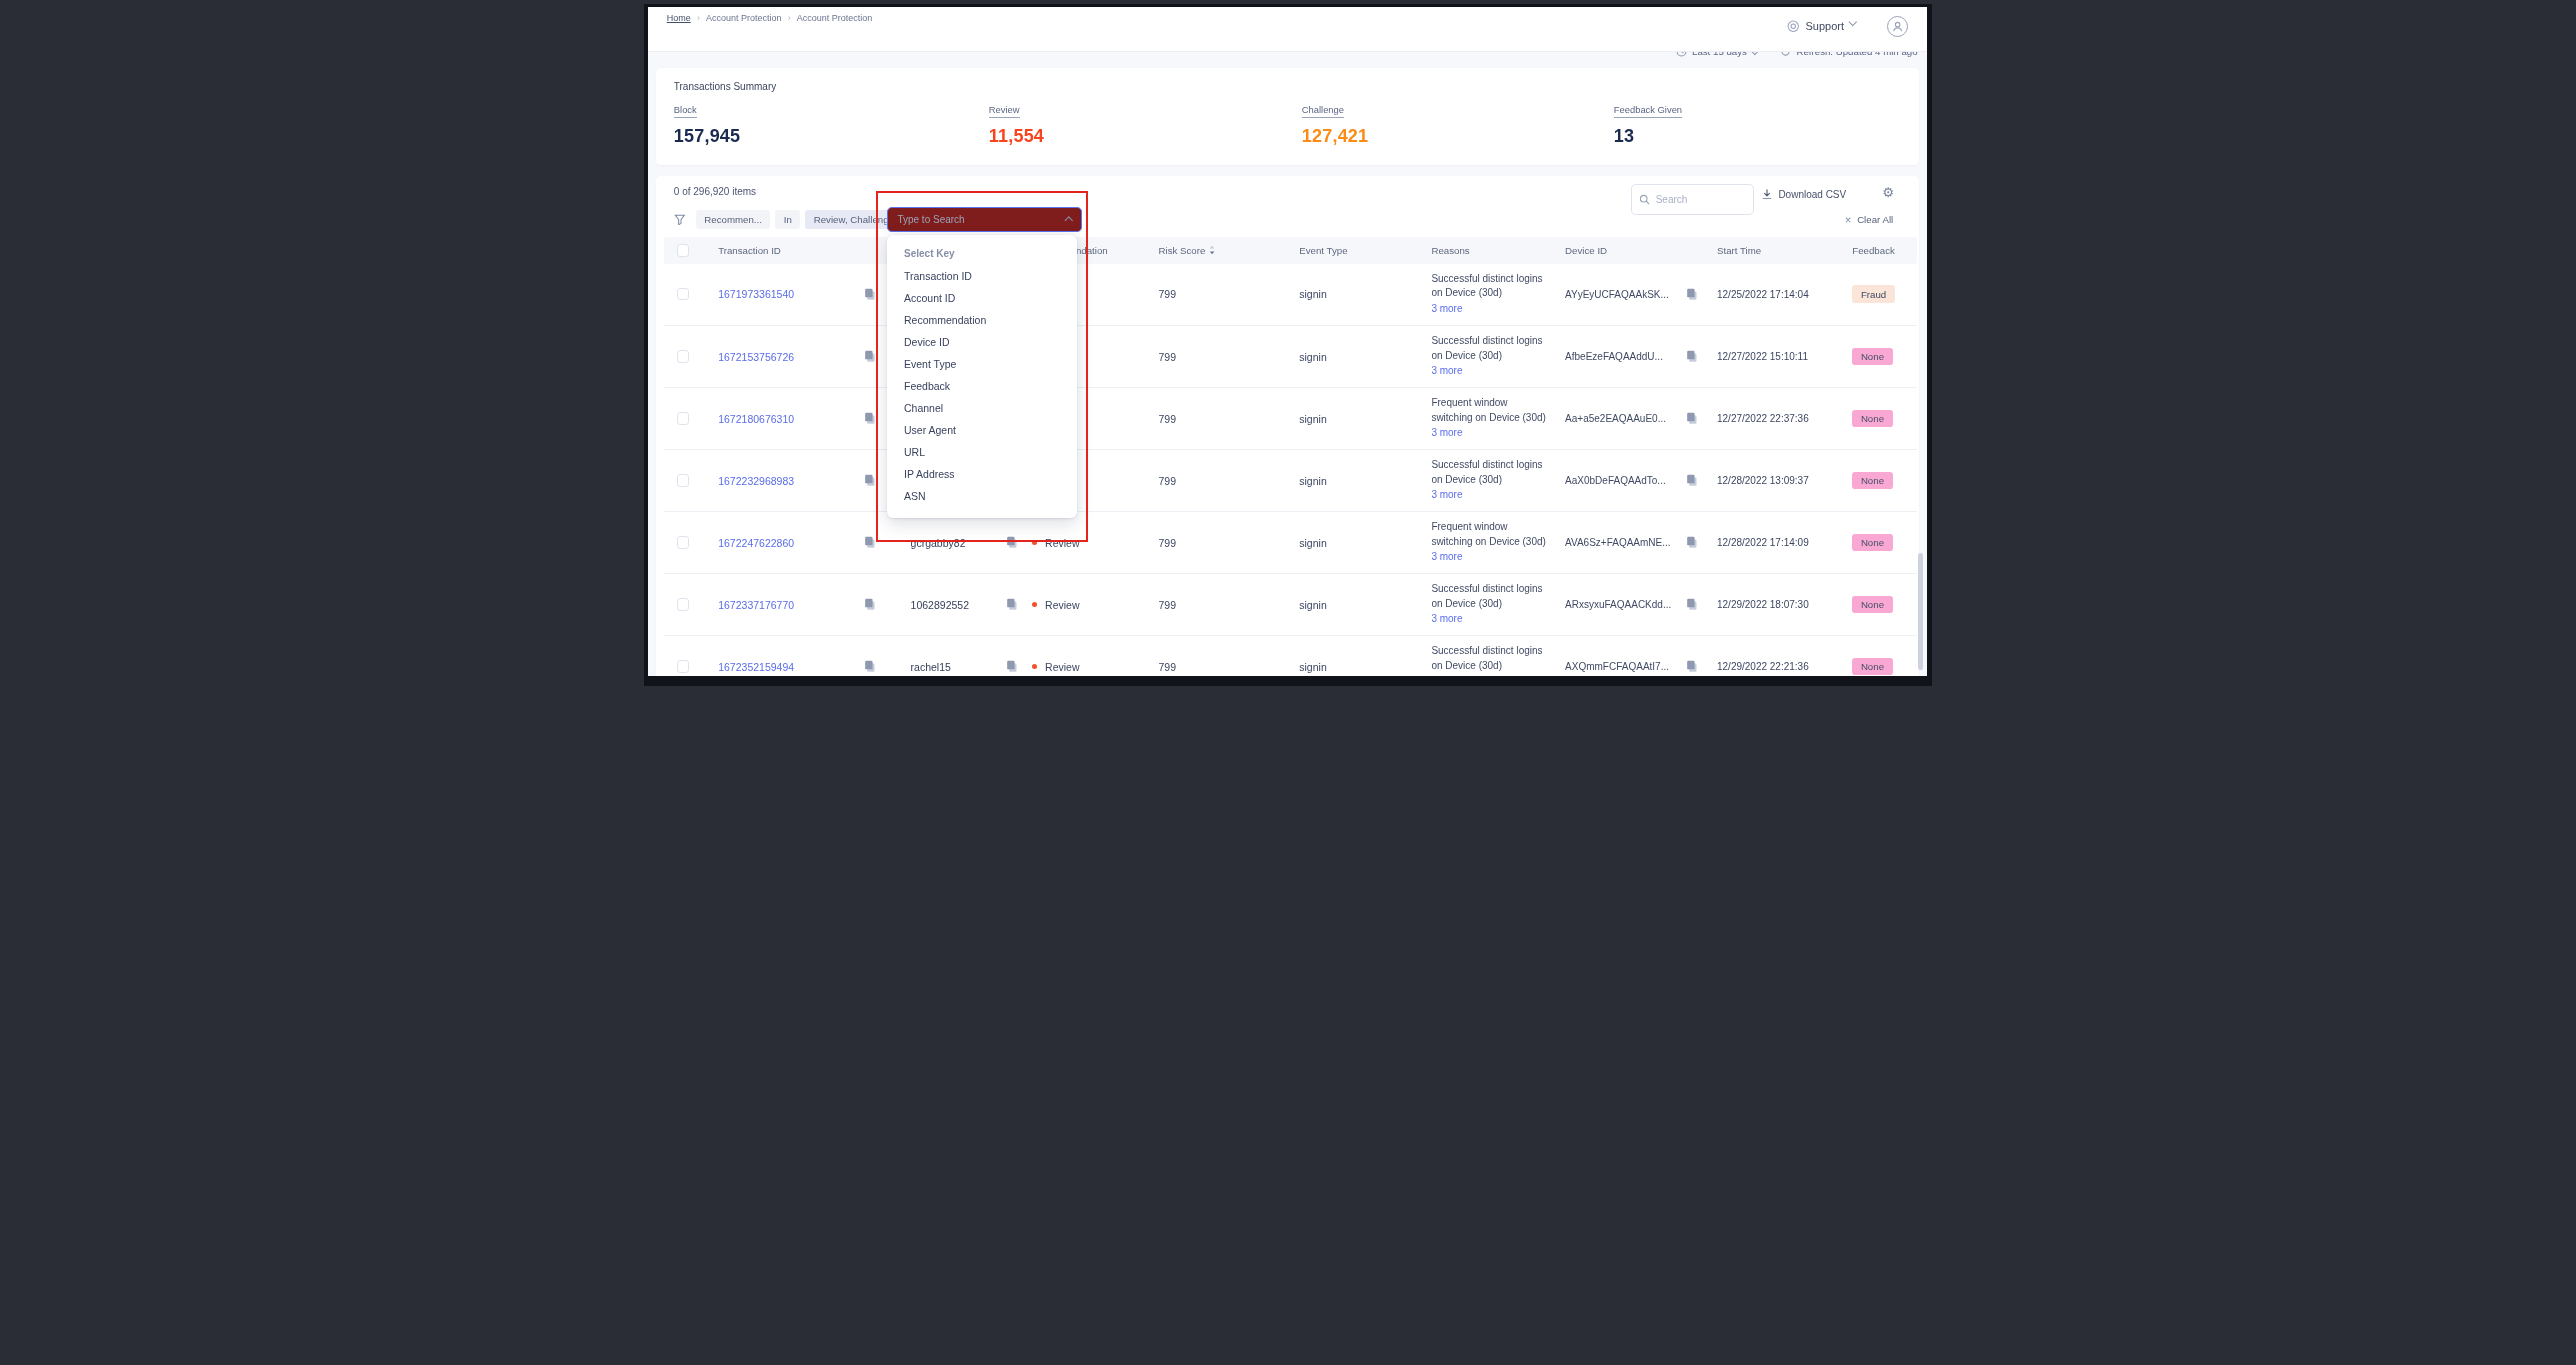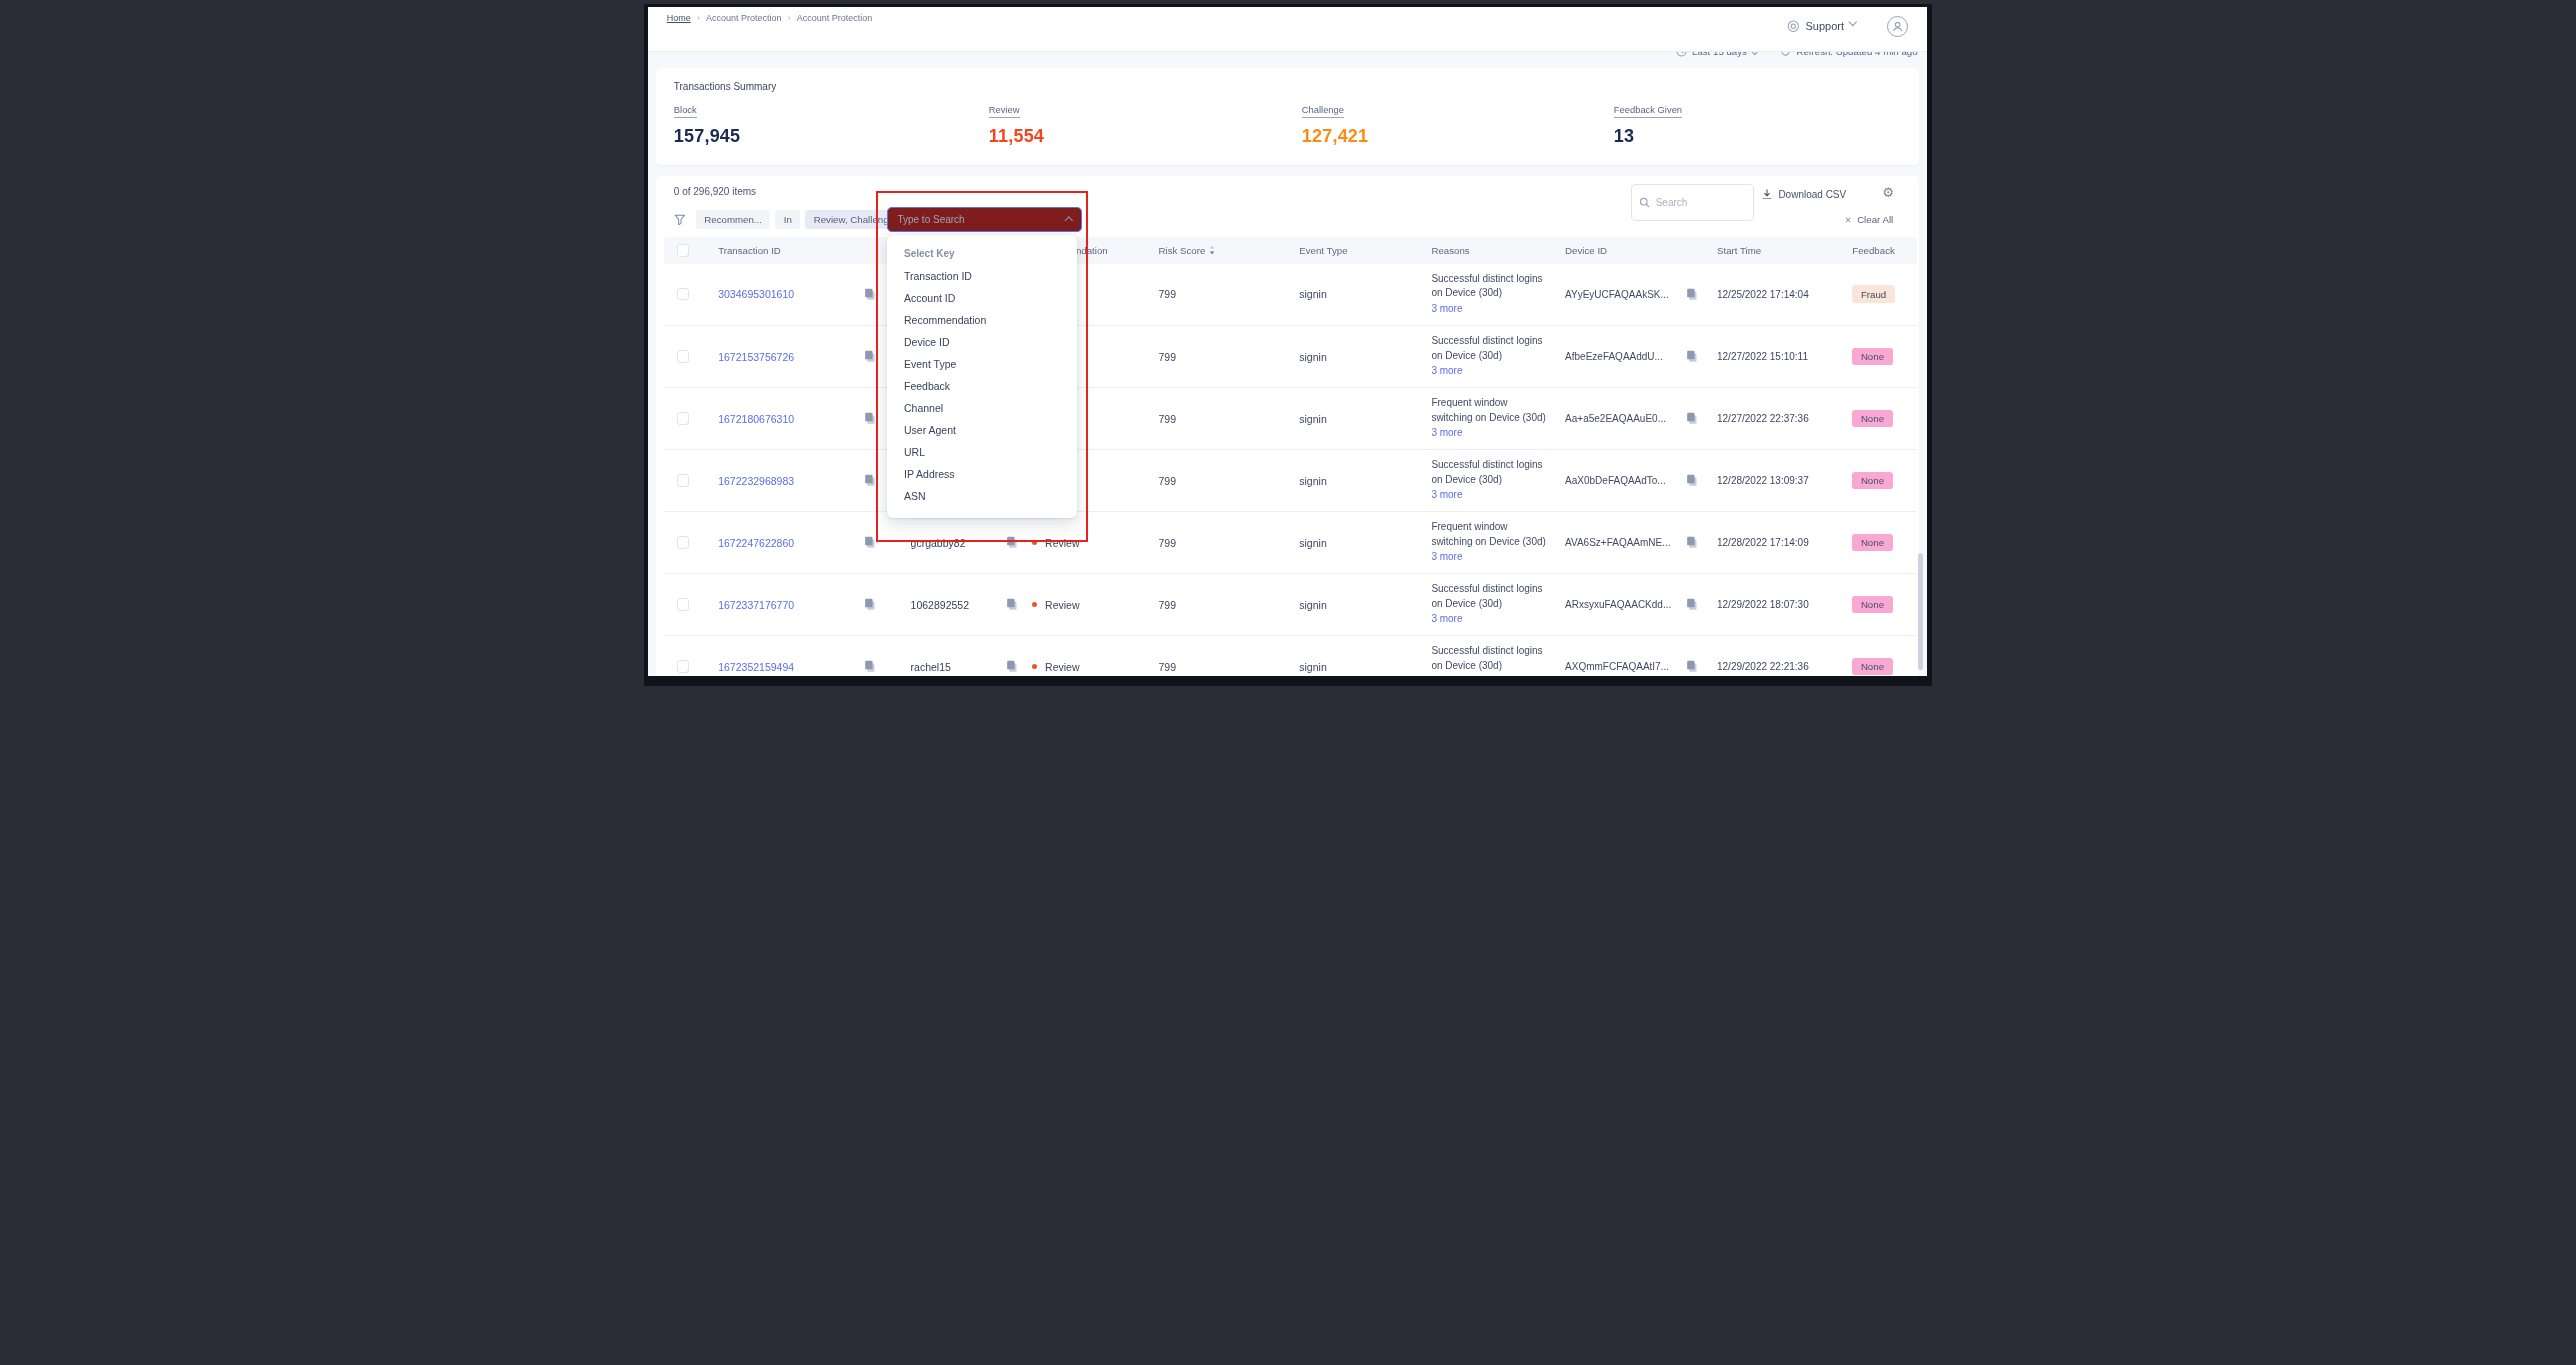--- a/index.html
+++ b/index.html
@@ -42,21 +42,21 @@
   .metric .m-label { display:inline-block; font-size:9.4px; color:#5a6584; padding-bottom:1.6px; border-bottom:0.8px solid #9aa3b8; cursor:pointer; }
   .metric .m-value { margin-top:8.6px; font-size:18px; font-weight:700; letter-spacing:0.2px; }
   .m-block  { left:18px; }   .m-block  .m-value { color:#1b2a50; }
   .m-review { left:333px; }  .m-review .m-value { color:#f8431d; }
   .m-chal   { left:646px; }  .m-chal   .m-value { color:#fa8c16; }
   .m-fb     { left:958px; } .m-fb     .m-value { color:#1b2a50; }
   
   .table-card { top:169px; height:546px; border-radius:4.7px 4.7px 0 0; }
   .items-count { position:absolute; left:18px; top:10px; font-size:10px; color:#4a5470; }
   .search-box {
-    position:absolute; right:165px; top:7.8px; width:123px; height:37px;
+    position:absolute; right:165px; top:7.8px; width:123px; height:31px;
     border:0.8px solid #dfe3ec; border-radius:4.7px; display:flex; align-items:center; gap:5.5px; padding:0 7px; background:#fff;
   }
   .search-box .ph { font-size:10px; color:#a9b1c4; }
   .download-btn { position:absolute; right:73px; top:12.5px; display:flex; align-items:center; gap:6.2px; font-size:10px; color:#46506a; cursor:pointer; }
   .gear-btn { position:absolute; right:25px; top:10px; font-size:13.3px; color:#7b86a0; cursor:pointer; line-height:1; }
   .filter-row { position:absolute; left:18px; top:34px; display:flex; align-items:center; gap:4.7px; }
   .chip { background:#f3f4f8; border-radius:3.1px; padding:3.9px 8.6px; font-size:9.7px; color:#555f7a; white-space:nowrap; cursor:pointer; }
   .chip.chip-strong { background:#e7eaf5; }
   .clear-all { position:absolute; right:26px; top:38px; display:flex; align-items:center; gap:5.5px; font-size:9.7px; color:#555f7a; cursor:pointer; }
   .clear-x { font-size:8.6px; color:#8b95ab; }
@@ -243,21 +243,21 @@
       <span class="th"></span>
       <span class="th" style="padding-left:9.4px">Start Time</span>
       <span class="th" style="padding-left:11.7px">Feedback</span>
     </div>
 
     <div class="rows">
   <div class="trow tgrid">
     <span class="cell-center">
             <span class="cb"></span>
           </span>
-    <span class="txid">3034695301610</span>
+    <span class="txid">1671973361540</span>
     <span class="cell-center icon">
       <svg width="11.7" height="12.5" viewBox="0 0 15 16">
               <rect x="4" y="4.5" width="9.5" height="10.5" rx="1.5" fill="#c6cddb"></rect>
               <rect x="1.5" y="1" width="9.5" height="11" rx="1.5" fill="#8e99b0"></rect>
             </svg>
     </span>
     <span class="account"></span>
     <span class="cell-center icon" style="visibility: hidden;">
       <svg width="11.7" height="12.5" viewBox="0 0 15 16">
               <rect x="4" y="4.5" width="9.5" height="10.5" rx="1.5" fill="#c6cddb"></rect>

